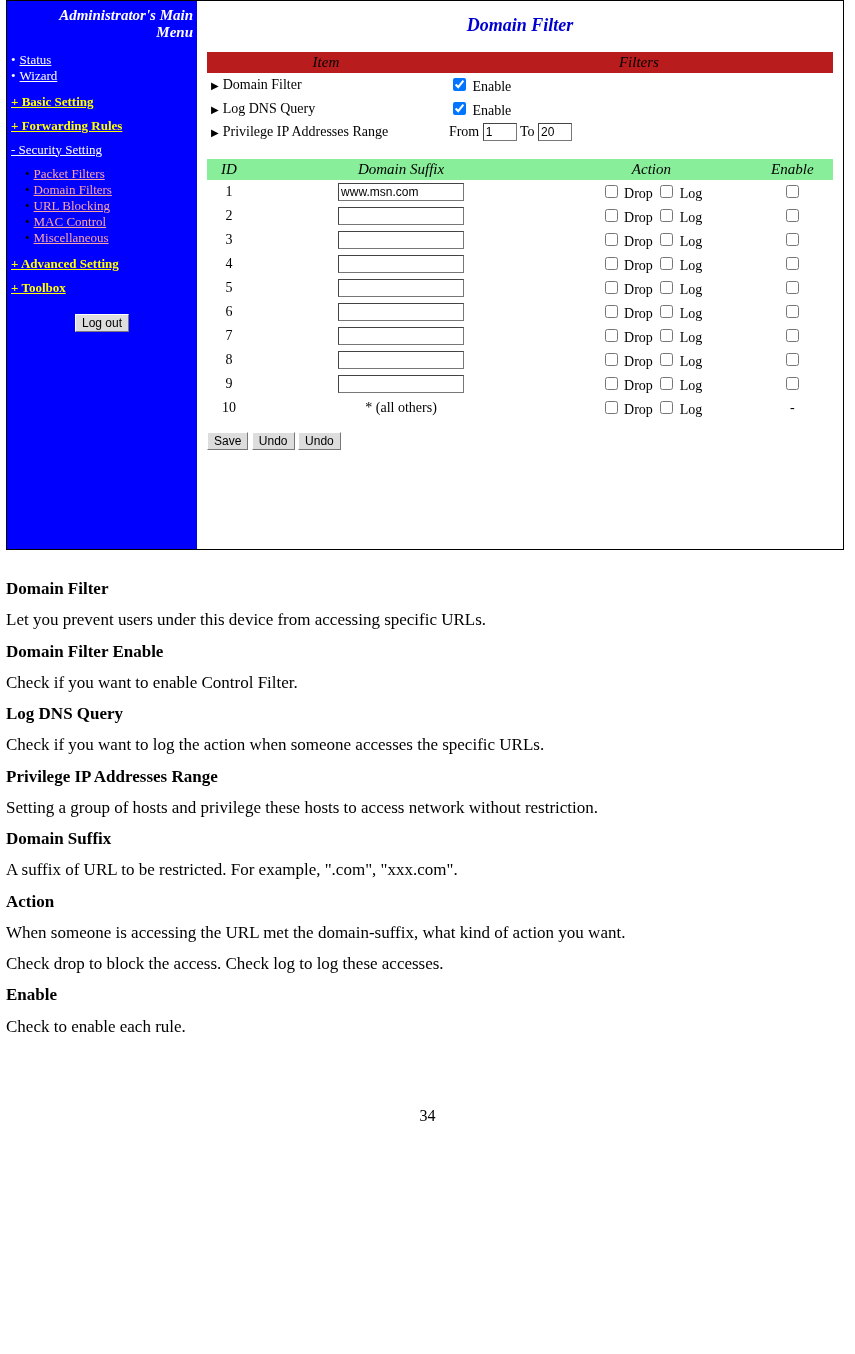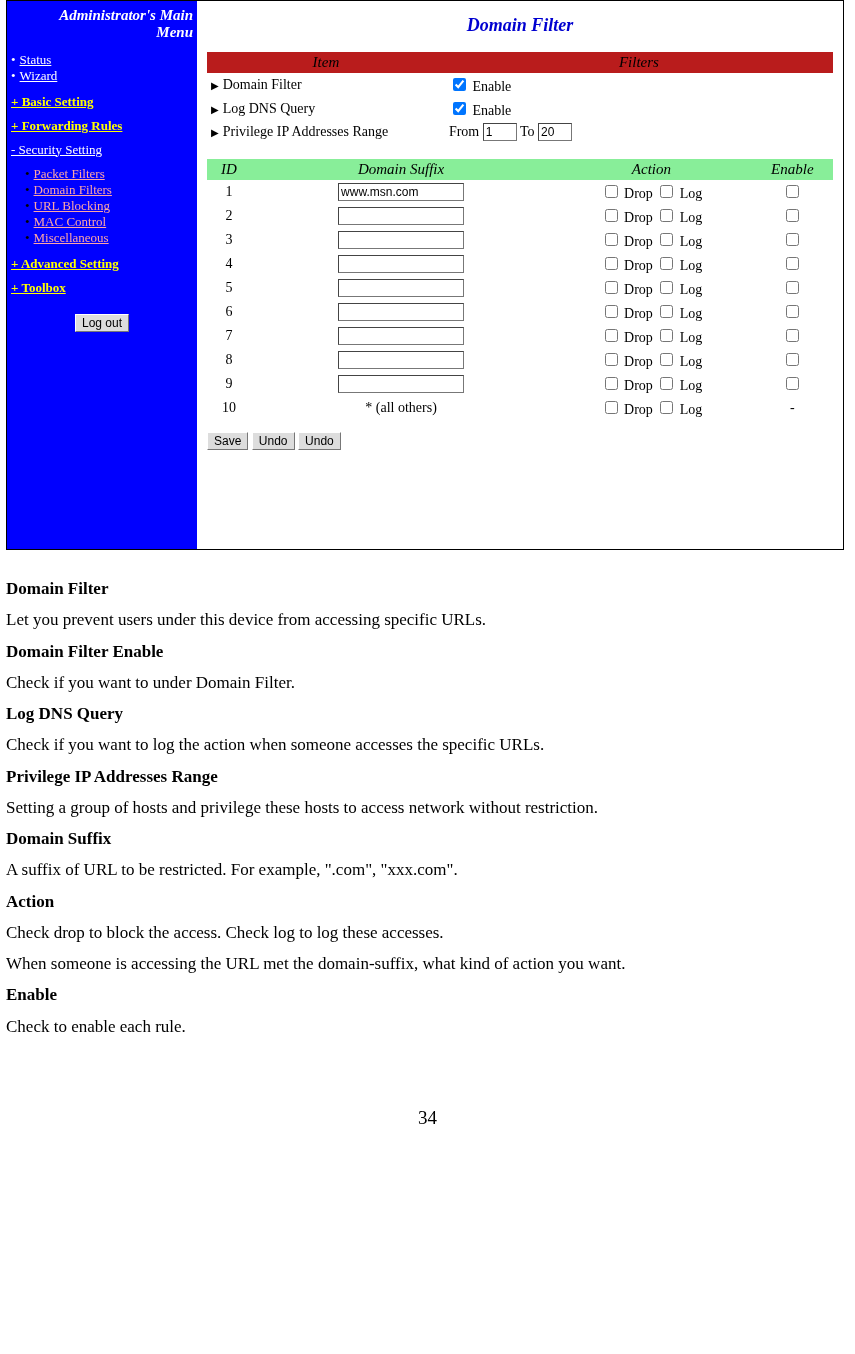--- a/index.html
+++ b/index.html
@@ -179,21 +179,21 @@
     line-height: 1.25;
   }
   .docs p {
     margin: 10px 0;
   }
   .docs .term {
     font-weight: bold;
   }
   .page-num {
     text-align: center;
-    font-size: 19px;
+    font-size: 16px;
     margin-top: 70px;
     margin-bottom: 10px;
   }
 </style>
 </head>
 <body>
 
 <div class="page">
 
   <div class="router">
@@ -340,33 +340,33 @@
         <button class="btn">Undo</button>
       </div>
     </div>
   </div>
 
   <div class="docs">
     <p class="term">Domain Filter</p>
     <p>Let you prevent users under this device from accessing specific URLs.</p>
 
     <p class="term">Domain Filter Enable</p>
-    <p>Check if you want to under Domain Filter.</p>
+    <p>Check if you want to enable Control Filter.</p>
 
     <p class="term">Log DNS Query</p>
     <p>Check if you want to log the action when someone accesses the specific URLs.</p>
 
     <p class="term">Privilege IP Addresses Range</p>
     <p>Setting a group of hosts and privilege these hosts to access network without restriction.</p>
 
     <p class="term">Domain Suffix</p>
     <p>A suffix of URL to be restricted. For example, ".com", "xxx.com".</p>
 
     <p class="term">Action</p>
+    <p>When someone is accessing the URL met the domain-suffix, what kind of action you want.</p>
     <p>Check drop to block the access. Check log to log these accesses.</p>
-    <p>When someone is accessing the URL met the domain-suffix, what kind of action you want.</p>
 
     <p class="term">Enable</p>
     <p>Check to enable each rule.</p>
   </div>
 
   <div class="page-num">34</div>
 </div>
 
 </body></html>

